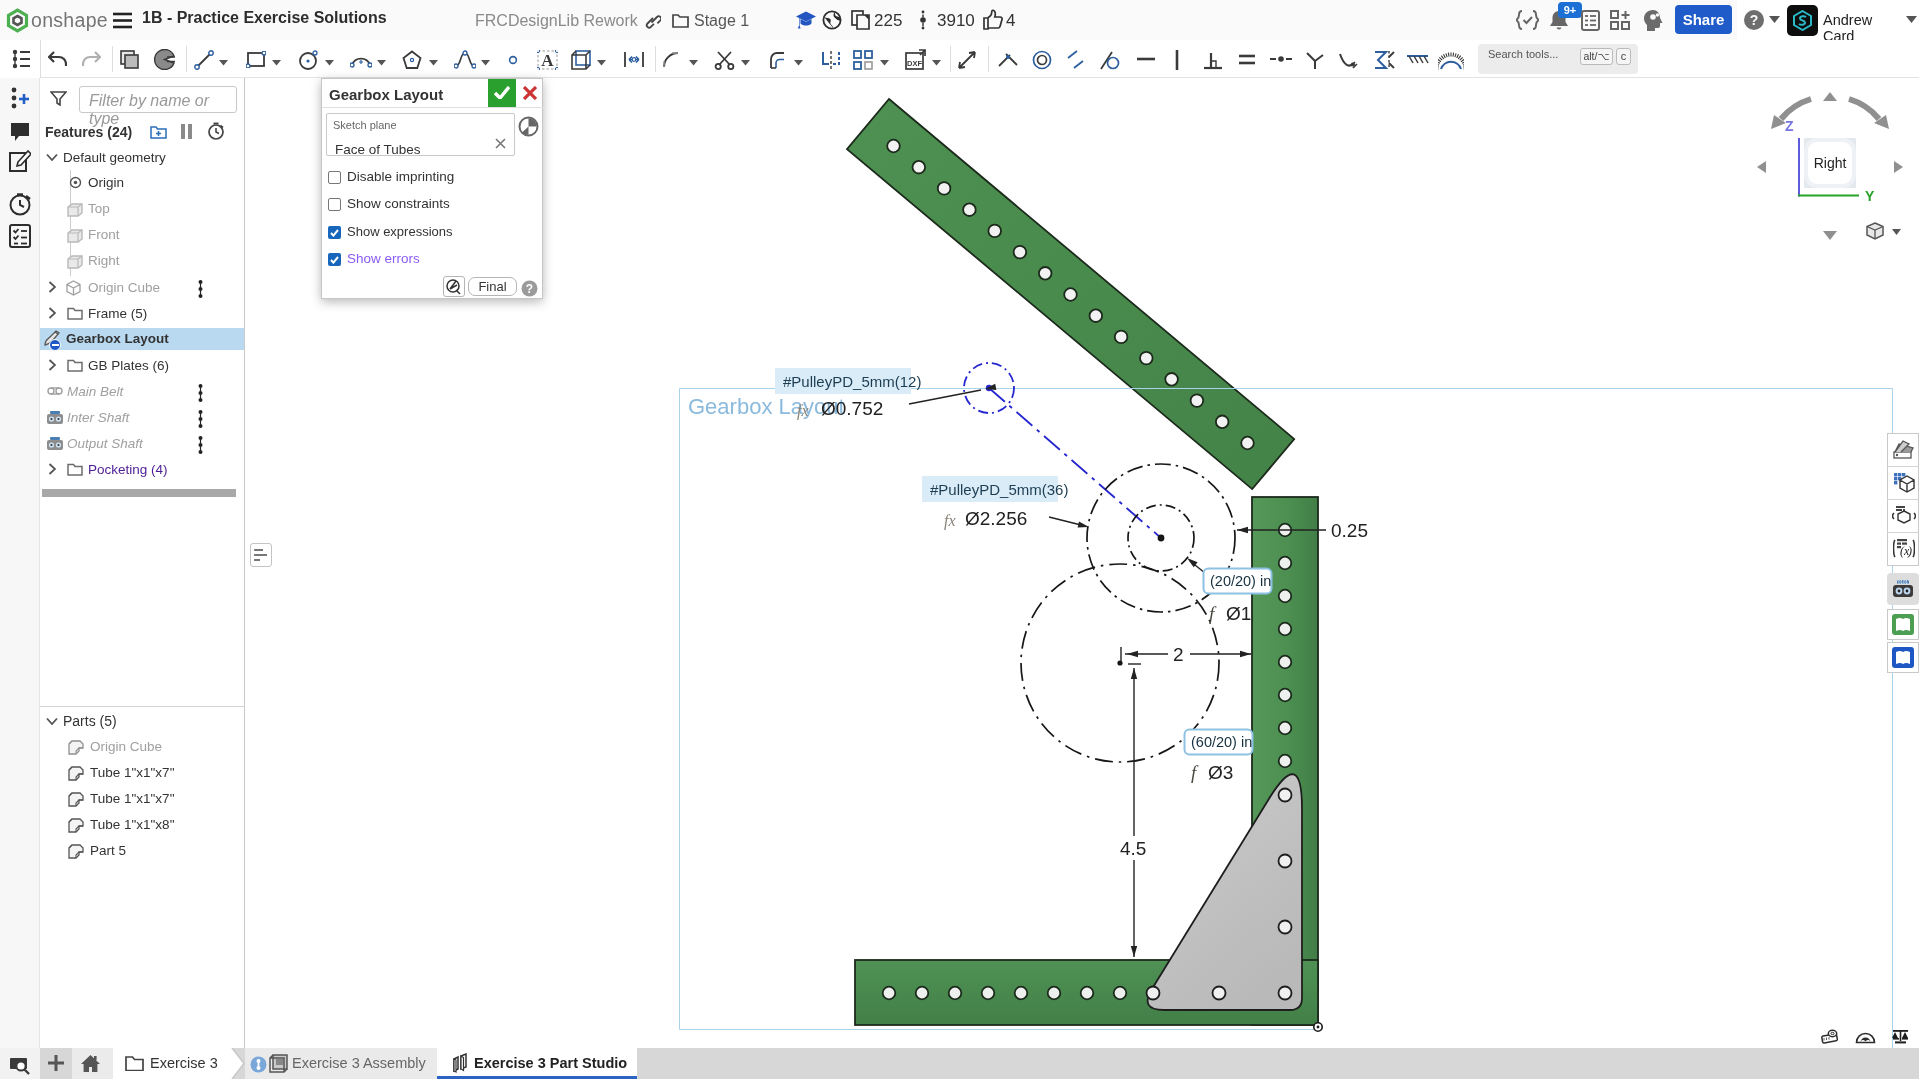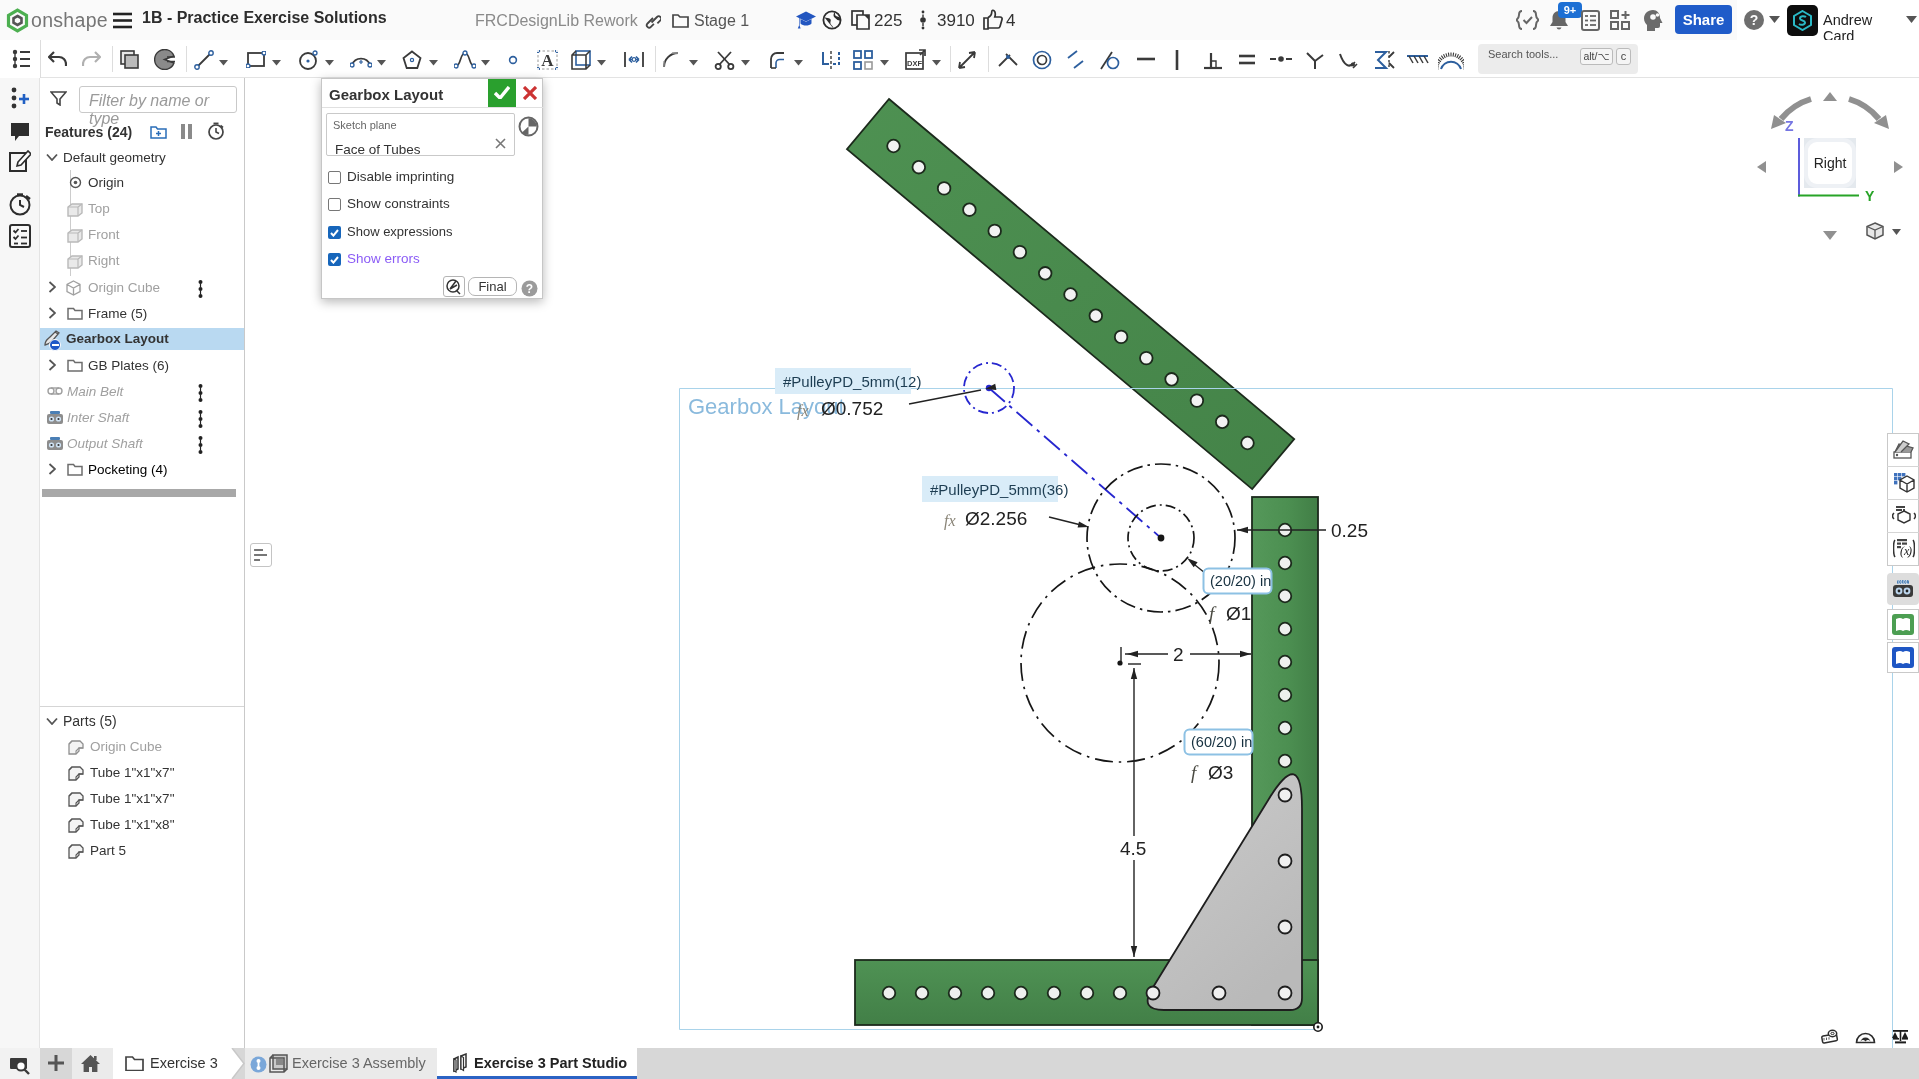--- a/index.html
+++ b/index.html
@@ -666,21 +666,21 @@
       <circle cx="2.5" cy="17" r="2" fill="#222"></circle>
       <rect x="1.9" y="4.5" width="1.2" height="4" fill="#222"></rect>
       <rect x="1.9" y="11.5" width="1.2" height="4" fill="#222"></rect>
     </svg>
     <svg class="ic" style="left:8px;top:385px" width="8" height="12" viewBox="0 0 8 12">
       <path d="M1.5 1 L7 6 L1.5 11" fill="none" stroke="#555" stroke-width="1.8"></path>
     </svg>
     <svg class="ic" style="left:27px;top:385px" width="16" height="13" viewBox="0 0 16 13">
       <path d="M1 1.5 h5.5 l1.5 2 H15 v8.5 H1 z" fill="none" stroke="#6d6d6d" stroke-width="1.5"></path>
     </svg>
-    <div class="abs" style="left:48px;top:384px;font-size:13.5px;color:#000000">Pocketing (4)</div>
+    <div class="abs" style="left:48px;top:384px;font-size:13.5px;color:#4c1d95">Pocketing (4)</div>
     <div class="abs" style="left:2px;top:411px;width:194px;height:8px;background:#a8a8a8"></div>
     <div class="abs" style="left:0;top:628px;width:204px;height:1px;background:#d5d5d5"></div>
     <svg class="ic" style="left:6px;top:639px" width="12" height="8" viewBox="0 0 12 8">
       <path d="M1 1.5 L6 7 L11 1.5" fill="none" stroke="#555" stroke-width="1.8"></path>
     </svg>
     <div class="abs" style="left:23px;top:635px;font-size:14px;color:#333">Parts (5)</div>
     <svg class="ic" style="left:28px;top:662px" width="16" height="15" viewBox="0 0 16 15">
       <path d="M4 1 L12 1 L15 4 L15 8 L11 8 L11 11 L8 14 L1 14 L1 4 Z" fill="#f4f4f4" stroke="#8f8f8f" stroke-width="1.3"></path>
       <path d="M1 4 L4 1 M11 8 L15 8 M8 14 L8 11 L11 8" fill="none" stroke="#8f8f8f" stroke-width="1.1"></path>
     </svg>

